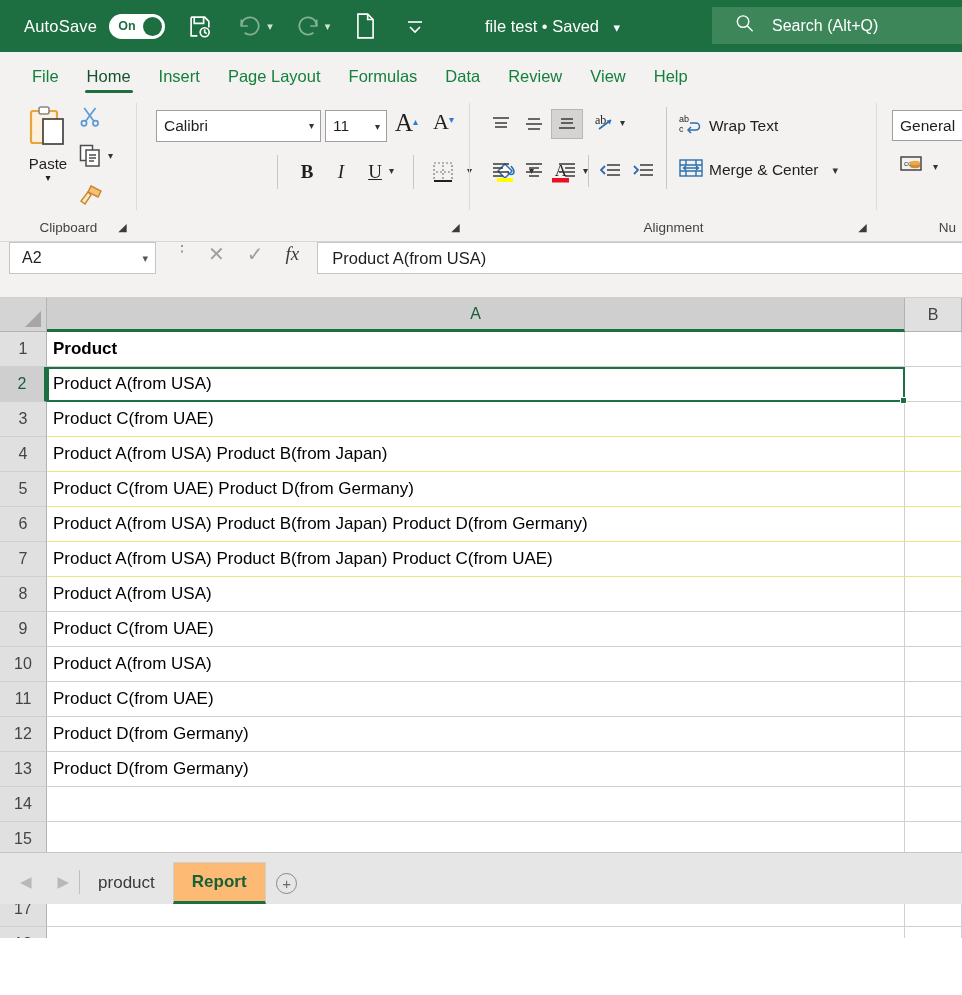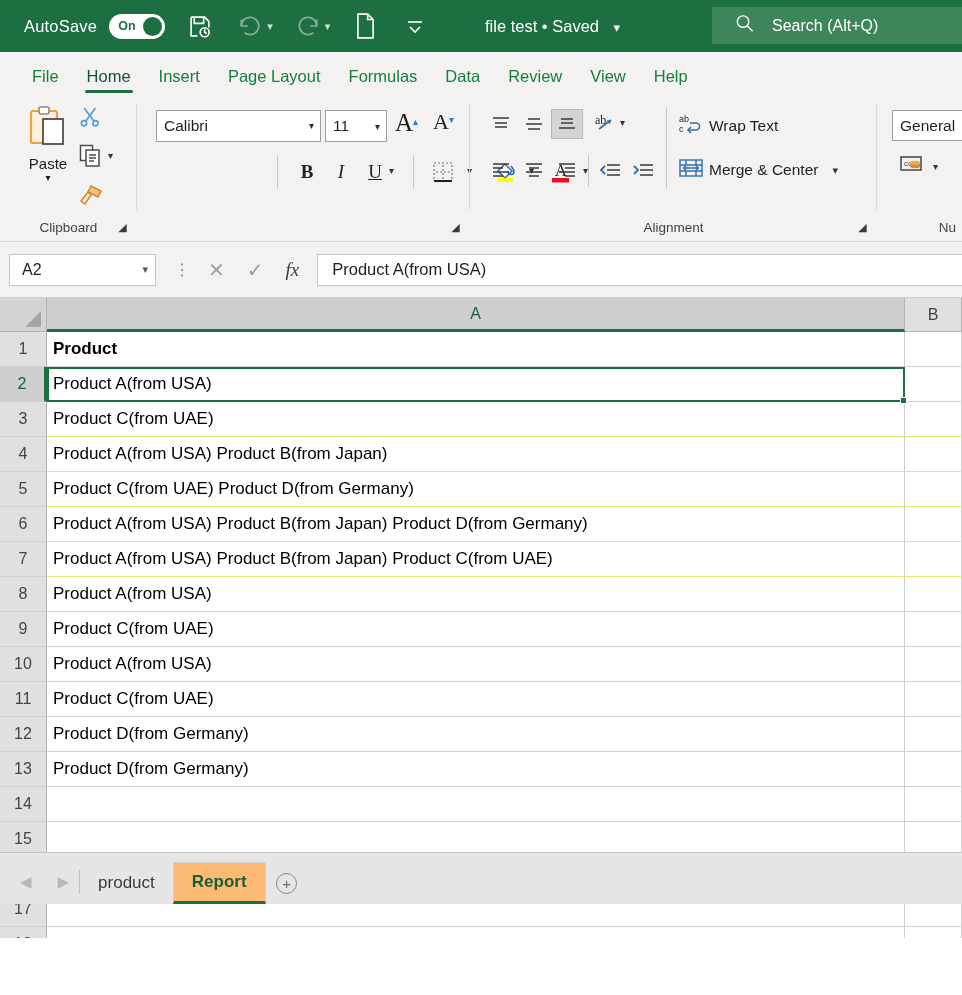--- a/index.html
+++ b/index.html
@@ -141,21 +141,21 @@
   
   .g-num { width: 85px; }
   .numfmt-box {
     position: absolute; left: 15px; top: 15px; width: 98px; height: 31px;
     border: 1px solid #a19f9d; background: #ffffff; font-size: 15.5px;
     line-height: 29px; padding-left: 7px; color: #201f1e;
   }
 
   
   .fbar {
-    height: 56px; background: #f3f2f1; display: flex; align-items: center;
+    height: 56px; background: #f3f2f1; display: flex; align-items: flex-start;
     border-bottom: 1px solid #d2d0ce;
   }
   .namebox {
     margin-left: 9px; width: 147px; height: 32px; background: #ffffff;
     border: 1px solid #c8c6c4; display: flex; align-items: center;
     justify-content: space-between; padding: 0 7px 0 12px;
     font-size: 16px; color: #201f1e;
   }
   .fb-dots { margin-left: 18px; color: #8a8886; font-size: 16px; letter-spacing: 0; line-height: 8px; }
   .fb-btns { margin-left: 18px; display: flex; align-items: center; gap: 22px; }

